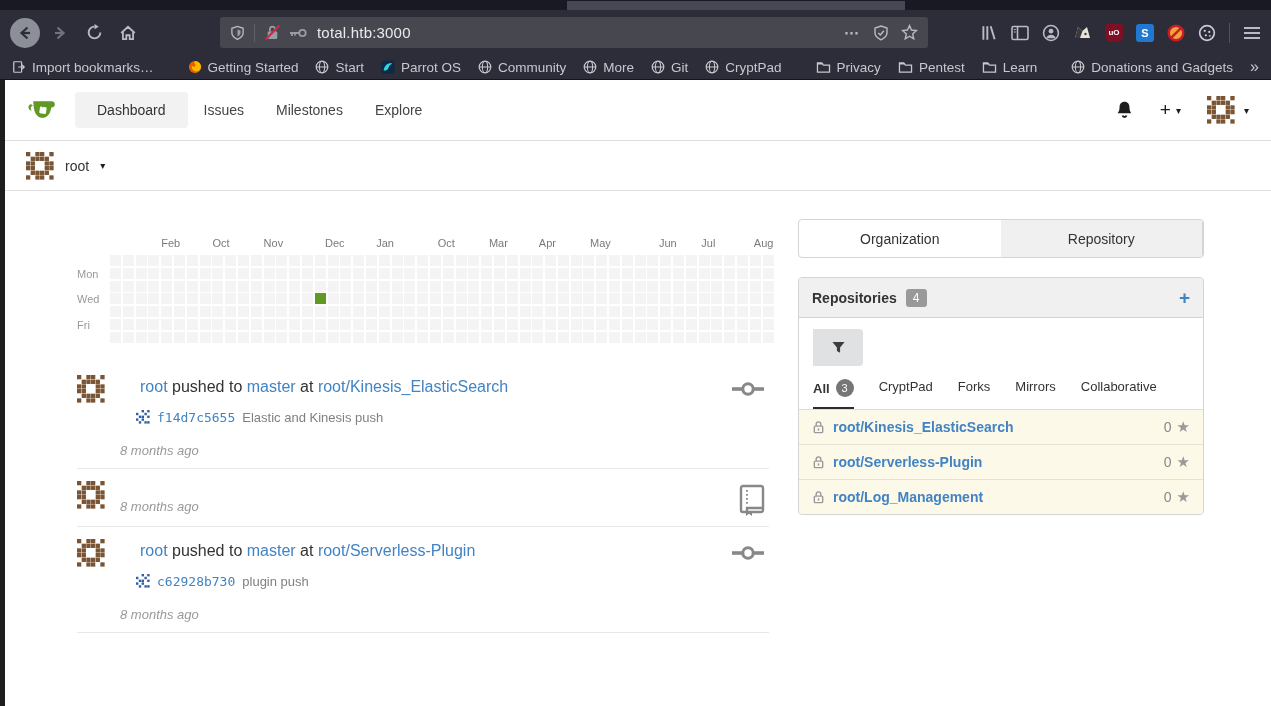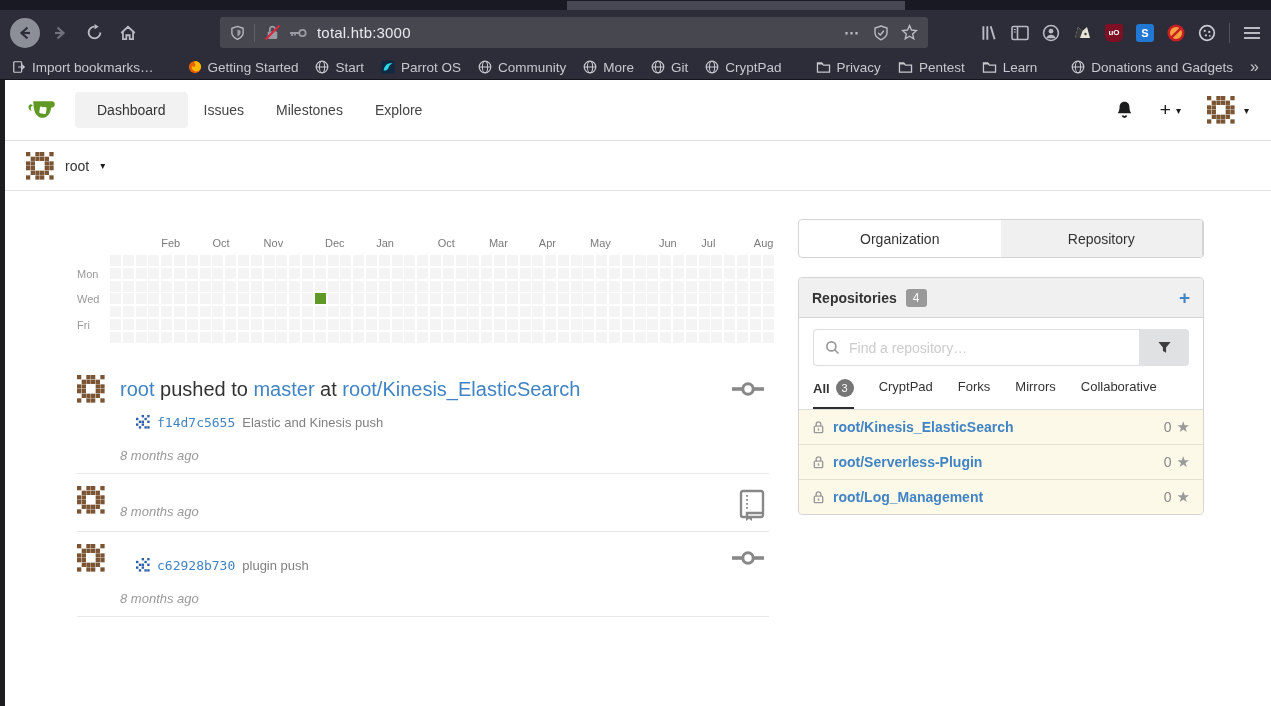--- a/index.html
+++ b/index.html
@@ -56,21 +56,21 @@
   .hm-legend { display:flex; align-items:center; justify-content:flex-end; gap:3px; margin-top:8px; font-size:11px; color:#999; }
   .hm-legend .sq { width:10px; height:10px; }
   .hm-legend .txt { margin:0 4px; }
 
   
   .feed { margin-top:20px; }
   .feed-item { border-bottom:1px solid #e8e8e8; padding:12px 0 10px 0; }
   .fi-row { display:flex; }
   .fi-avatar { flex:0 0 28px; margin-right:15px; }
   .fi-body { flex:1; }
-  .fi-title { font-size:20px; color:#333; padding-top:3px; }
+  .fi-title { font-size:16px; color:#333; padding-top:3px;margin-left:20px; }
   .fi-title a { color:#4183c4; text-decoration:none; cursor:pointer; }
   .fi-commit { display:flex; align-items:center; gap:7px; margin:14px 0 0 16px; }
   .fi-sha { font-family:"DejaVu Sans Mono", monospace; font-size:13px; color:#4183c4; cursor:pointer; }
   .fi-msg { font-size:13px; color:#808080; }
   .fi-time { margin-top:18px; font-size:13px; font-style:italic; color:#999; }
   .fi-type-icon { flex:0 0 40px; display:flex; justify-content:flex-end; padding-right:4px; color:#888; padding-top:3px; }
 
   
   .side-tabs { display:flex; border:1px solid #d4d4d5; border-radius:4px; overflow:hidden; height:39px; margin-bottom:19px; background:#fff; }
   .side-tab { flex:1; display:flex; align-items:center; justify-content:center; font-size:14px; color:#333; cursor:pointer; }
@@ -931,20 +931,21 @@
                     <rect x="9.333333333333334" y="18.666666666666668" width="4.293333333333334" height="4.293333333333334" fill="#7a5433"></rect>
                     <rect x="14" y="18.666666666666668" width="4.293333333333334" height="4.293333333333334" fill="#7a5433"></rect>
                     <rect x="18.666666666666668" y="18.666666666666668" width="4.293333333333334" height="4.293333333333334" fill="#7a5433"></rect>
                     <rect x="0" y="23.333333333333336" width="4.293333333333334" height="4.293333333333334" fill="#7a5433"></rect>
                     <rect x="9.333333333333334" y="23.333333333333336" width="4.293333333333334" height="4.293333333333334" fill="#7a5433"></rect>
                     <rect x="14" y="23.333333333333336" width="4.293333333333334" height="4.293333333333334" fill="#7a5433"></rect>
                     <rect x="23.333333333333336" y="23.333333333333336" width="4.293333333333334" height="4.293333333333334" fill="#7a5433"></rect>
                   </svg>
                 </span>
       <div class="fi-body">
+        <div class="fi-title"><a>root</a> pushed to <a>master</a> at <a>root/Serverless-Plugin</a></div>
         <div class="fi-commit">
          <span>
                       <svg width="14" height="14" viewBox="0 0 14 14">
                         <rect x="0" y="2.8" width="2.4" height="2.4" fill="#2d5fa6"></rect>
                         <rect x="5.6" y="0" width="2.4" height="2.4" fill="#2d5fa6"></rect>
                         <rect x="8.399999999999999" y="2.8" width="2.4" height="2.4" fill="#2d5fa6"></rect>
                         <rect x="2.8" y="5.6" width="2.4" height="2.4" fill="#2d5fa6"></rect>
                         <rect x="5.6" y="5.6" width="2.4" height="2.4" fill="#2d5fa6"></rect>
                         <rect x="11.2" y="5.6" width="2.4" height="2.4" fill="#2d5fa6"></rect>
                         <rect x="0" y="8.399999999999999" width="2.4" height="2.4" fill="#2d5fa6"></rect>
@@ -978,27 +979,20 @@
           <div class="side-tab active">Repository</div>
         </div>
 
         <div class="panel">
           <div class="panel-header">
             <span class="panel-title">Repositories</span>
             <span class="panel-count">4</span>
             <span class="panel-add">+</span>
           </div>
           <div class="panel-search">
-            <div class="search-box">
-              <svg width="15" height="15" viewBox="0 0 16 16">
-                  <circle cx="6.8" cy="6.8" r="4.8" stroke="#999" stroke-width="1.8" fill="none"></circle>
-                  <line x1="10.4" y1="10.4" x2="14.4" y2="14.4" stroke="#999" stroke-width="1.8"></line>
-                </svg>
-              <input type="text" placeholder="Find a repository…" style="">
-            </div>
             <div class="filter-btn">
               <svg width="15" height="15" viewBox="0 0 16 16">
                   <path d="M1.5 2 H14.5 L9.7 8 V13.5 L6.3 11.8 V8 Z" fill="#3d3d3d"></path>
                 </svg>
             </div>
           </div>
           <div class="panel-filters">
               <div class="pf-item active">
                 <span>All</span>
                 <span class="pf-count">3</span>

